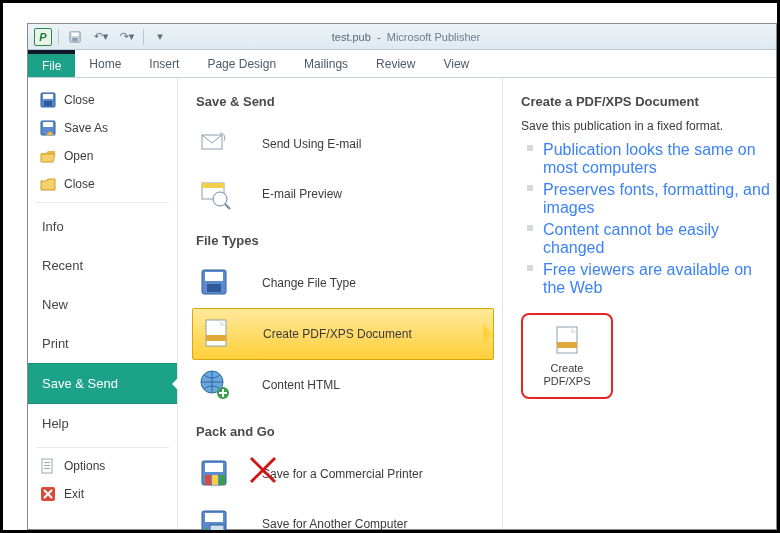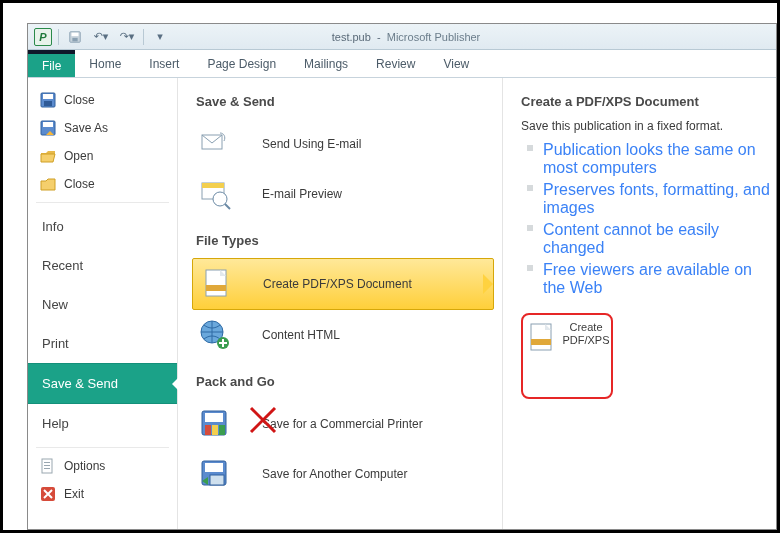--- a/index.html
+++ b/index.html
@@ -44,21 +44,21 @@
   .redx { position: absolute; left: 56px; top: 6px; width: 30px; height: 30px; pointer-events: none; }
   .redx line { stroke: #d01515; stroke-width: 3; }
 
   .right-col { flex: 1; padding: 16px 0 0 18px; }
   .right-col h3 { font-size: 13px; color: #4a4a4a; margin-bottom: 10px; font-weight:bold; }
   .right-col p.lead { font-size: 12px; color: #3b3b3b; margin-bottom: 6px; }
   .right-col ul { list-style: none; }
   .right-col li { font-size: 16px; color: #3b82f6; padding: 2px 0 2px 22px; position: relative; }
   .right-col li::before { content: ""; position: absolute; left: 6px; top: 6px; width: 6px; height: 6px; background: #d6dadc; }
   .action-box { margin-top: 14px; border: 2px solid #e62626; border-radius: 8px; width: 92px; height: 86px; display: flex; align-items: center; justify-content: center; }
-  .action-btn { width: 76px; height: 72px; border: 1px solid transparent; display: flex; flex-direction: row; align-items: flex-start; justify-content: center; gap: 4px; font-size: 11px; color: #3b3b3b; text-align: center; line-height: 1.15; border-radius:3px; }
+  .action-btn { width: 76px; height: 72px; border: 1px solid transparent; display: flex; flex-direction: column; align-items: center; justify-content: center; gap: 4px; font-size: 11px; color: #3b3b3b; text-align: center; line-height: 1.15; border-radius:3px; }
 
   
   svg { display:block; }
 </style>
 </head>
 <body>
 
 <div class="frame">
   <div class="window">
 
@@ -199,20 +199,30 @@
                 <rect x="4" y="6" width="22" height="5" fill="#f3cf4e"></rect>
                 <circle cx="22" cy="22" r="7" fill="#fff" stroke="#6b8aa5"></circle>
                 <line x1="27" y1="27" x2="32" y2="32" stroke="#6b8aa5" stroke-width="2"></line>
               </svg>
             </span>
           <span>E-mail Preview</span>
         </div>
 
         <h3 style="margin-top:14px;">File Types</h3>
 
+        <div class="opt">
+          <span class="bigico">
+              <svg width="34" height="34">
+                <rect x="4" y="4" width="24" height="24" rx="2" fill="#5b8bce" stroke="#31619e"></rect>
+                <rect x="7" y="6" width="18" height="9" fill="#fff"></rect>
+                <rect x="9" y="18" width="14" height="8" fill="#2e5a97"></rect>
+              </svg>
+            </span>
+          <span>Change File Type</span>
+        </div>
         <div class="opt selected">
           <span class="bigico">
               <svg width="34" height="34">
                 <rect x="7" y="3" width="20" height="26" fill="#fff" stroke="#8aa0b2"></rect>
                 <polygon points="21,3 27,9 21,9" fill="#e2e8ed"></polygon>
                 <rect x="7" y="18" width="20" height="6" fill="#e0a83a"></rect>
               </svg>
             </span>
           <span>Create PDF/XPS Document</span>
         </div>

